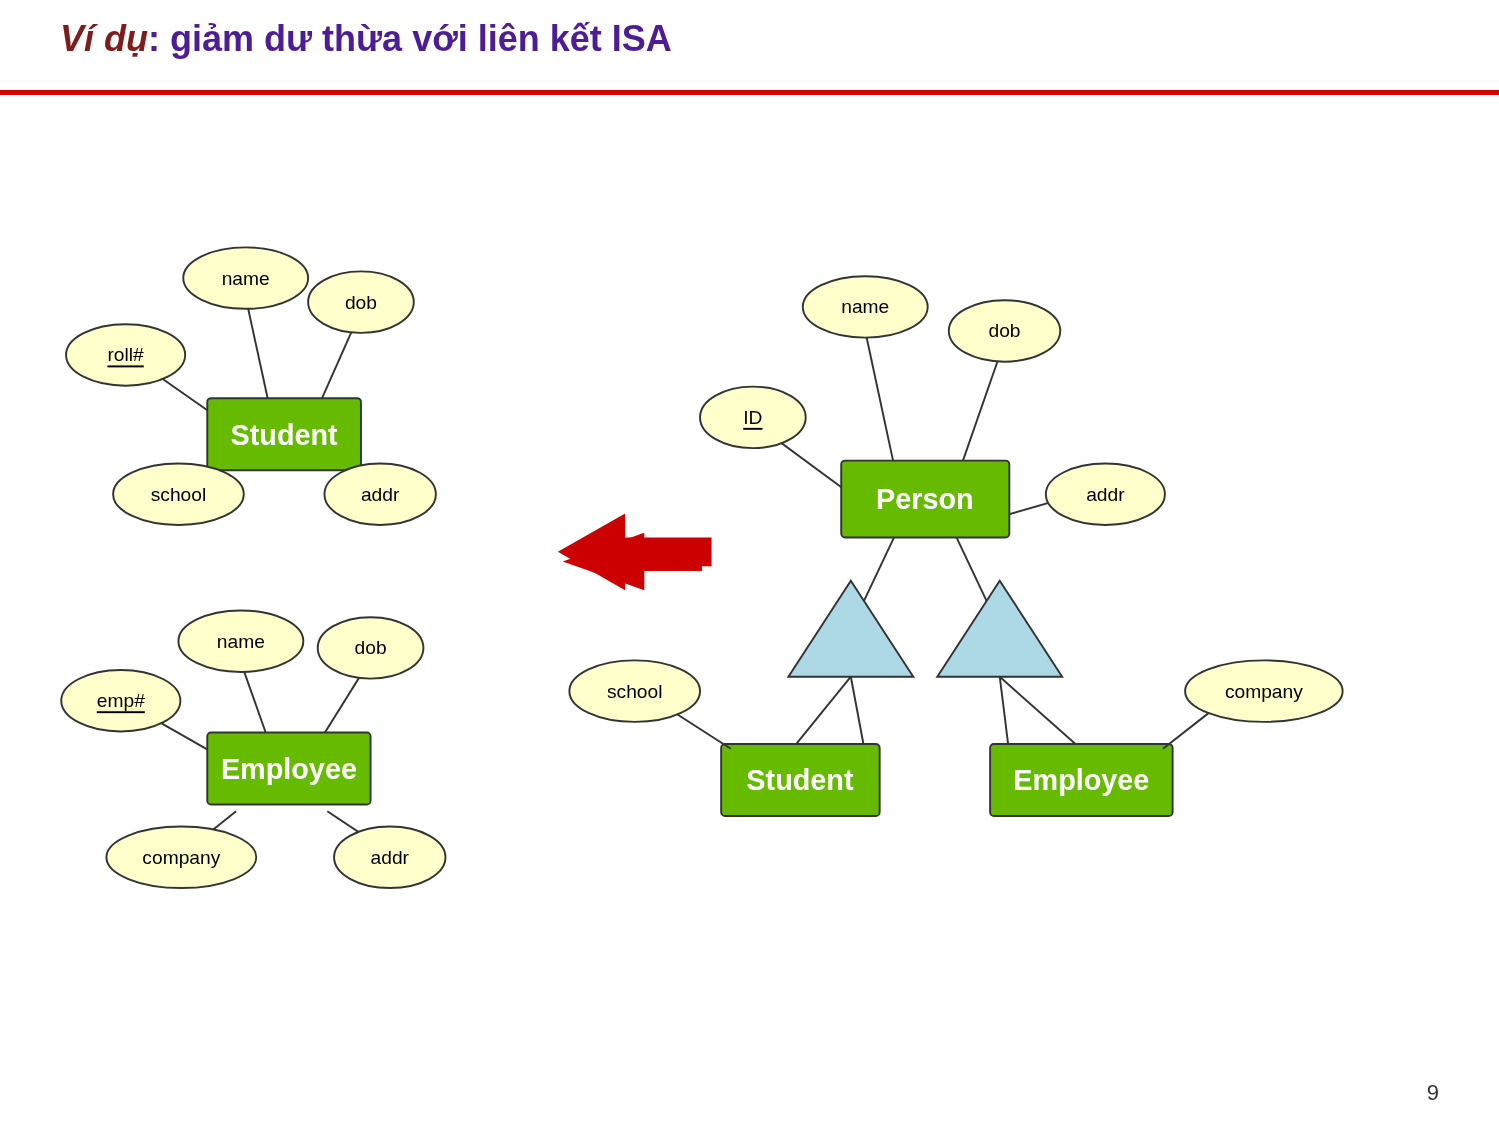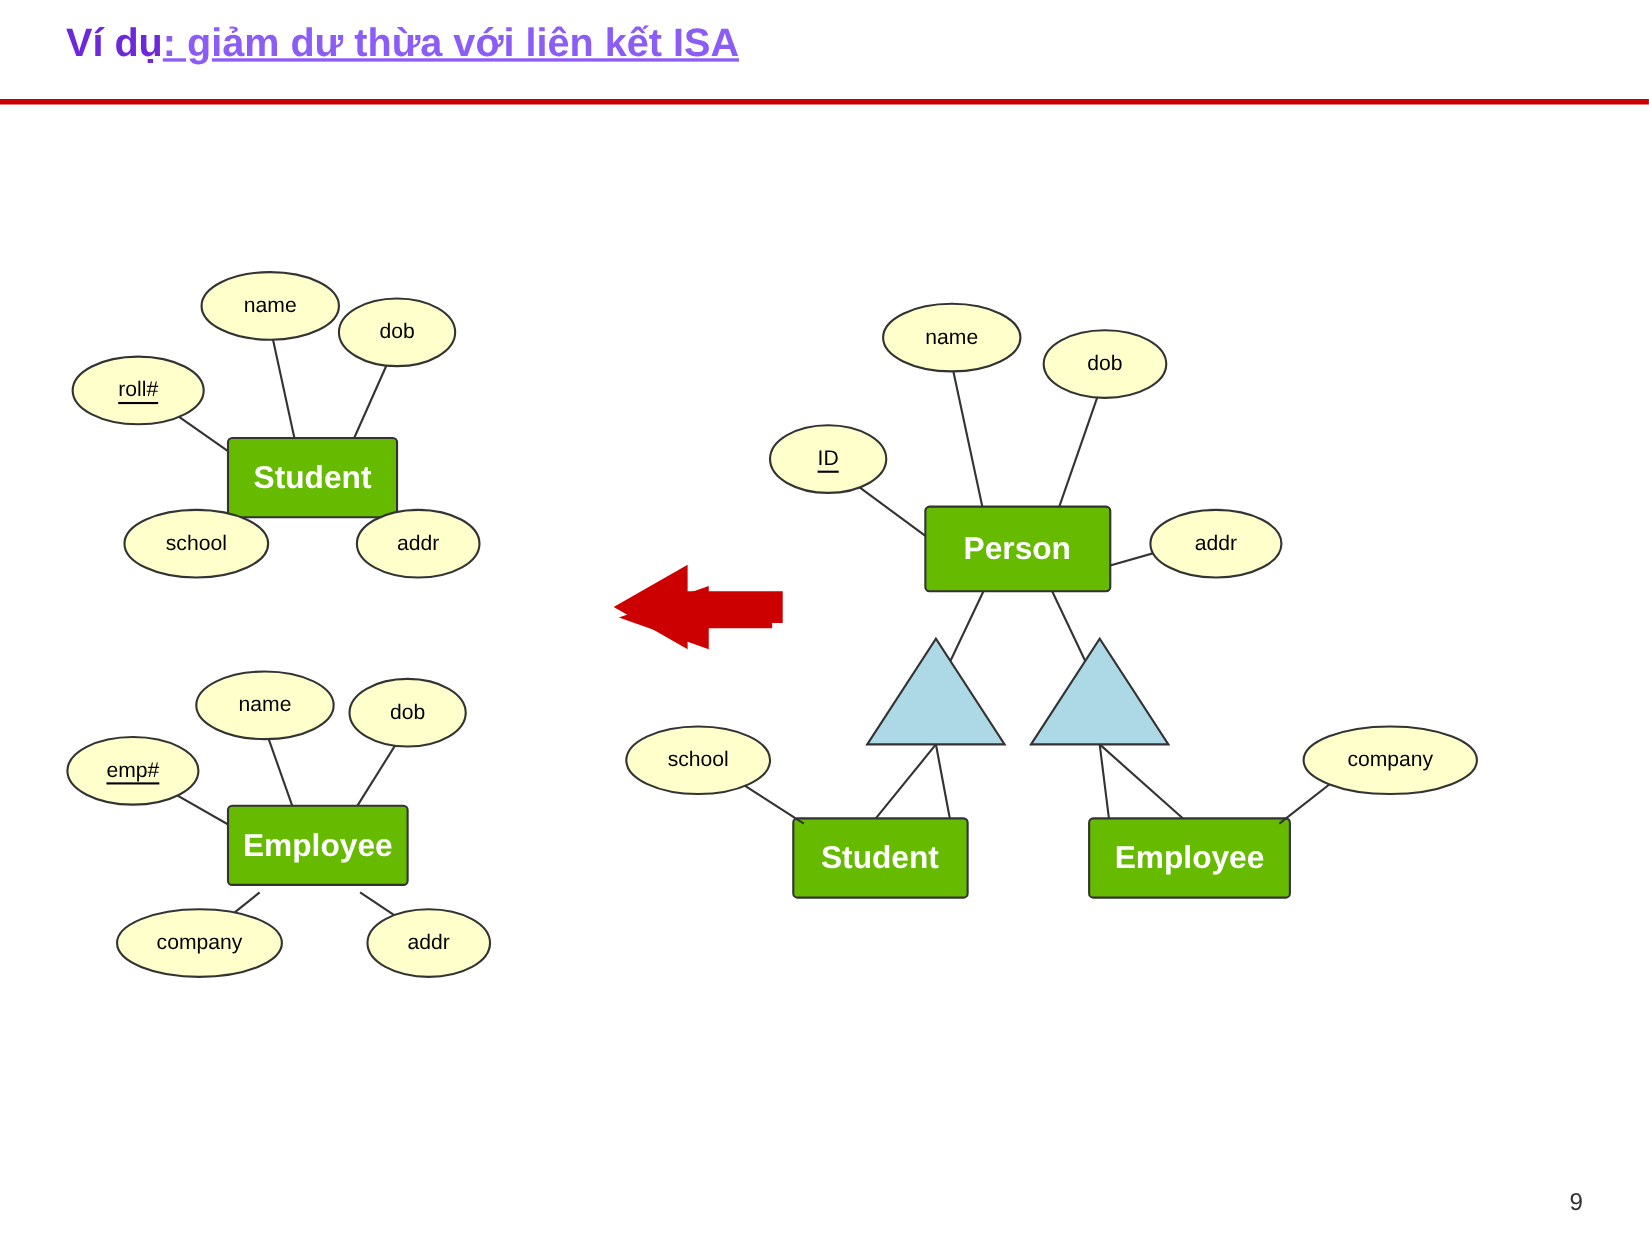--- a/index.html
+++ b/index.html
@@ -18,27 +18,27 @@
       left: 60px;
       right: 60px;
     }
 
     .title-text {
       font-size: 36px;
       font-weight: bold;
     }
 
     .title-vi {
-      color: #6d28d9;
+      color: #7f1d1d;
+      font-style: italic;
     }
 
     .title-rest {
-      color: #8b5cf6;
+      color: #4c1d95;
       font-weight: bold;
-      text-decoration: underline;
     }
 
     .red-line {
       position: absolute;
       top: 90px;
       left: 0;
       right: 0;
       height: 5px;
       background: #cc0000;
     }

